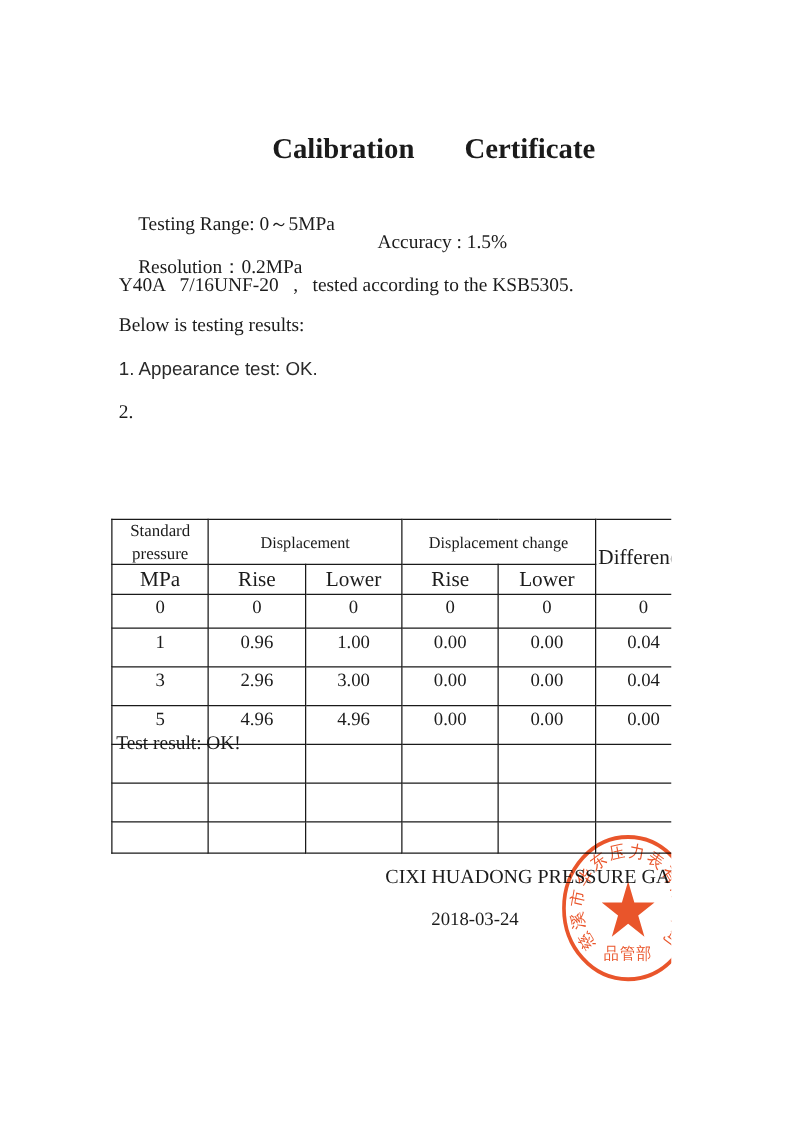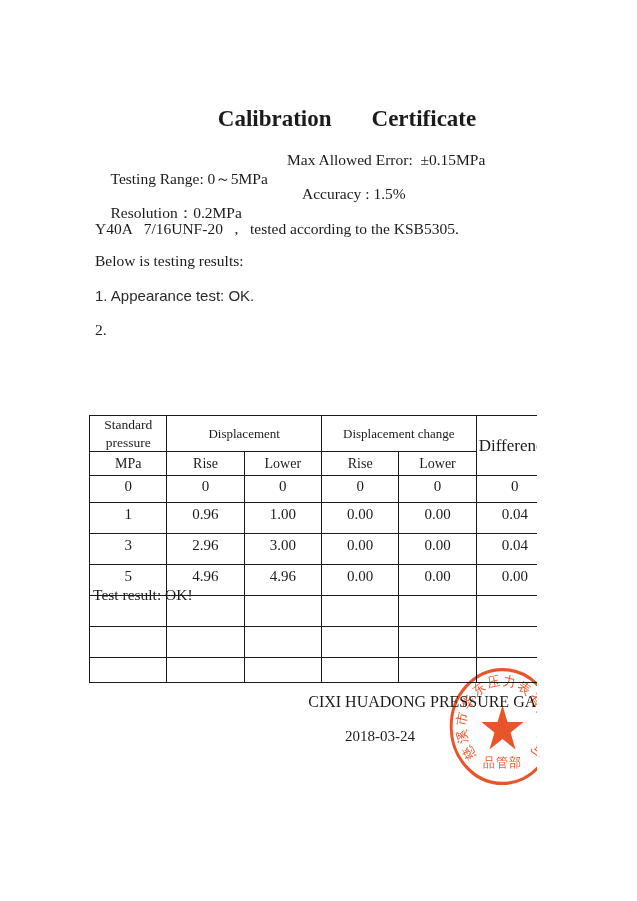--- a/index.html
+++ b/index.html
@@ -33,21 +33,21 @@
   table.cal col{width:77.33px;}
   table.cal th, table.cal td{
     border:1px solid #1a1a1a;padding:0 2px;font-weight:normal;
     overflow:hidden;
   }
   table.cal thead tr:nth-child(1){height:36px;}
   table.cal thead tr:nth-child(2){height:24px;}
   th.h-small{font-size:13px;}
   th.h-sp{font-size:13.5px;line-height:1.3;}
   th.h-diff{font-size:17px;}
-  th.h-unit{font-size:14px;}
+  th.h-unit{font-size:17px;}
   table.cal tbody td{vertical-align:top;padding-top:3px;height:27px;}
   table.cal tbody tr:nth-child(1) td{height:24px;padding-top:2px;}
   table.cal tbody tr:nth-child(7) td{height:21px;}
   .footerblock{top:693px;left:123px;width:514px;text-align:right;font-size:16px;}
   .dateblock{top:728px;left:123px;width:514px;text-align:center;font-size:15px;}
   .stamp{
     position:absolute;left:447px;top:665px;width:111px;height:123px;
     mix-blend-mode:multiply;opacity:0.93;
   }
   .stamp-ring{fill:none;stroke:var(--stamp-color,#e8481a);stroke-width:3.2;}
@@ -65,21 +65,20 @@
 <body>
 
 <div class="page">
 
   <div class="abs title">
     <span class="w1">Calibration</span><span>Certificate</span>
   </div>
 
   <div class="abs line spec1">
     <span>Testing Range: 0～5MPa</span>
-    <span class="rcol">Max Allowed Error:  ±0.15MPa</span>
   </div>
 
   <div class="abs line spec2">
     <span>Resolution：0.2MPa</span>
     <span class="rcol">Accuracy : 1.5%</span>
   </div>
 
   <div class="abs line model">Y40A   7/16UNF-20   ,   tested according to the KSB5305.</div>
 
   <div class="abs line intro">Below is testing results:</div>

